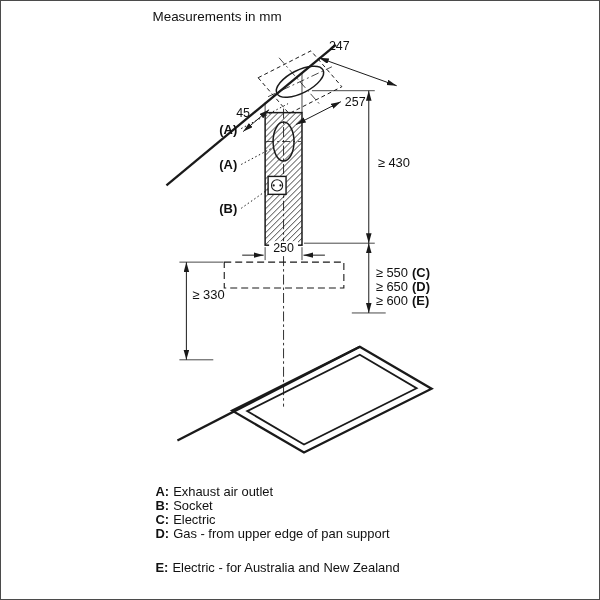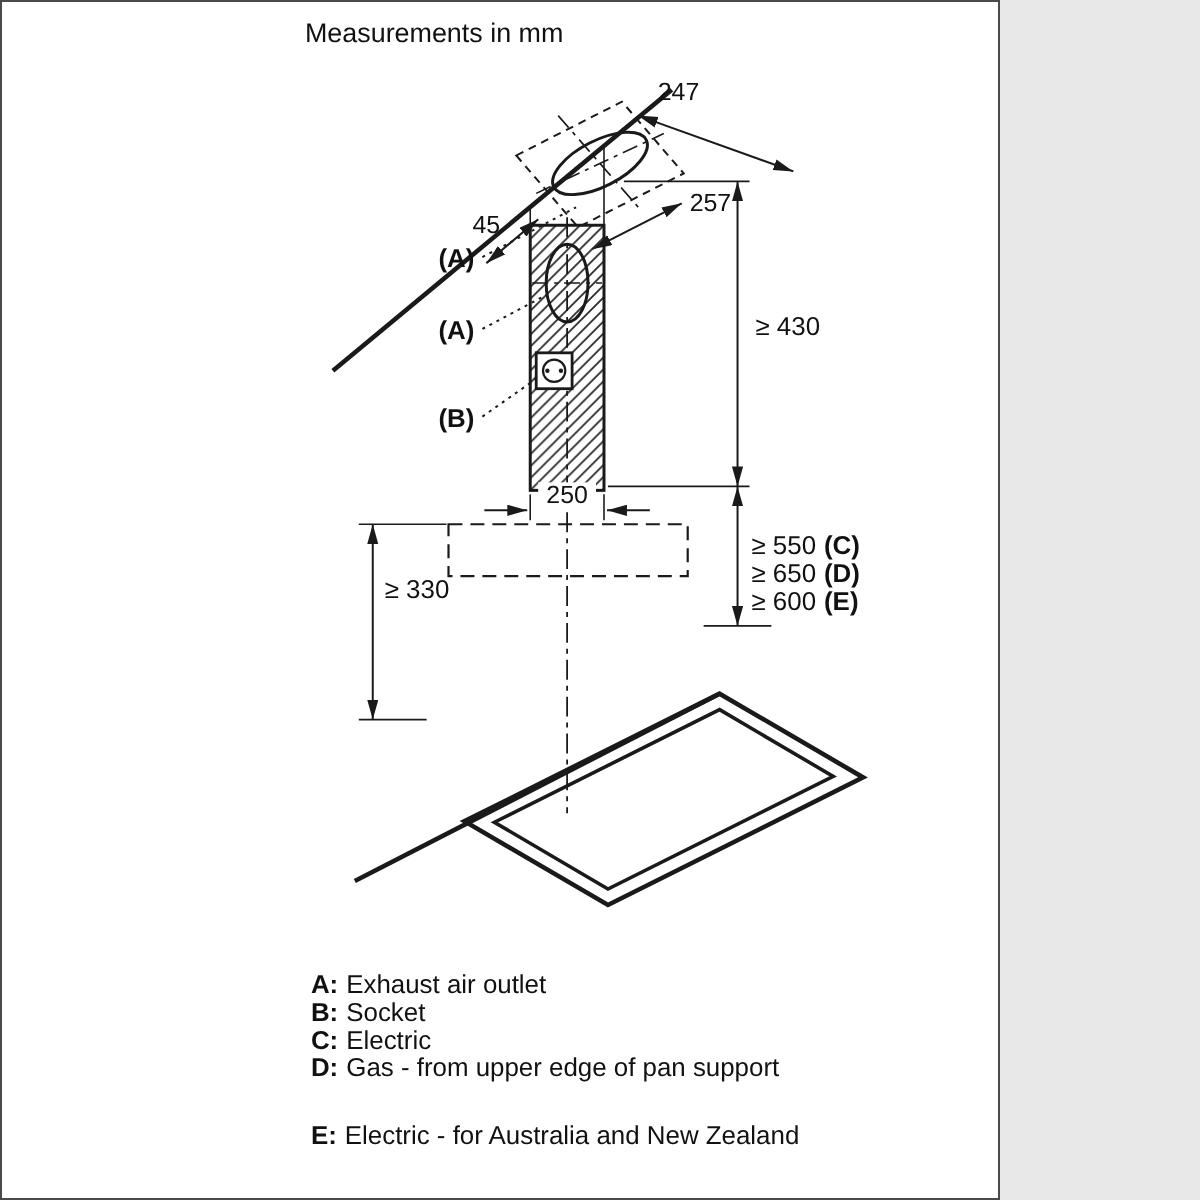--- a/index.html
+++ b/index.html
@@ -1,17 +1,17 @@
 <!DOCTYPE html>
 <html><head>
 <meta charset="utf-8">
 <style>
   html,body{margin:0;padding:0;background:#e8e8e8;}
   .frame{
-    width:500px;height:600px;box-sizing:border-box;position:relative;
+    width:600px;height:600px;box-sizing:border-box;position:relative;
     background:#ffffff;border:1px solid #4b4b4b;overflow:hidden;
     font-family:"Liberation Sans",sans-serif;
   }
   svg{position:absolute;left:0;top:0;}
   svg text{font-family:"Liberation Sans",sans-serif;fill:#111;}
   .t13{font-size:13px;}
   .t135{font-size:13.5px;}
   .t125{font-size:12.5px;}
   .bold{font-weight:bold;}
   .ln-thick{stroke:#1a1a1a;stroke-width:2.3;fill:none;}

